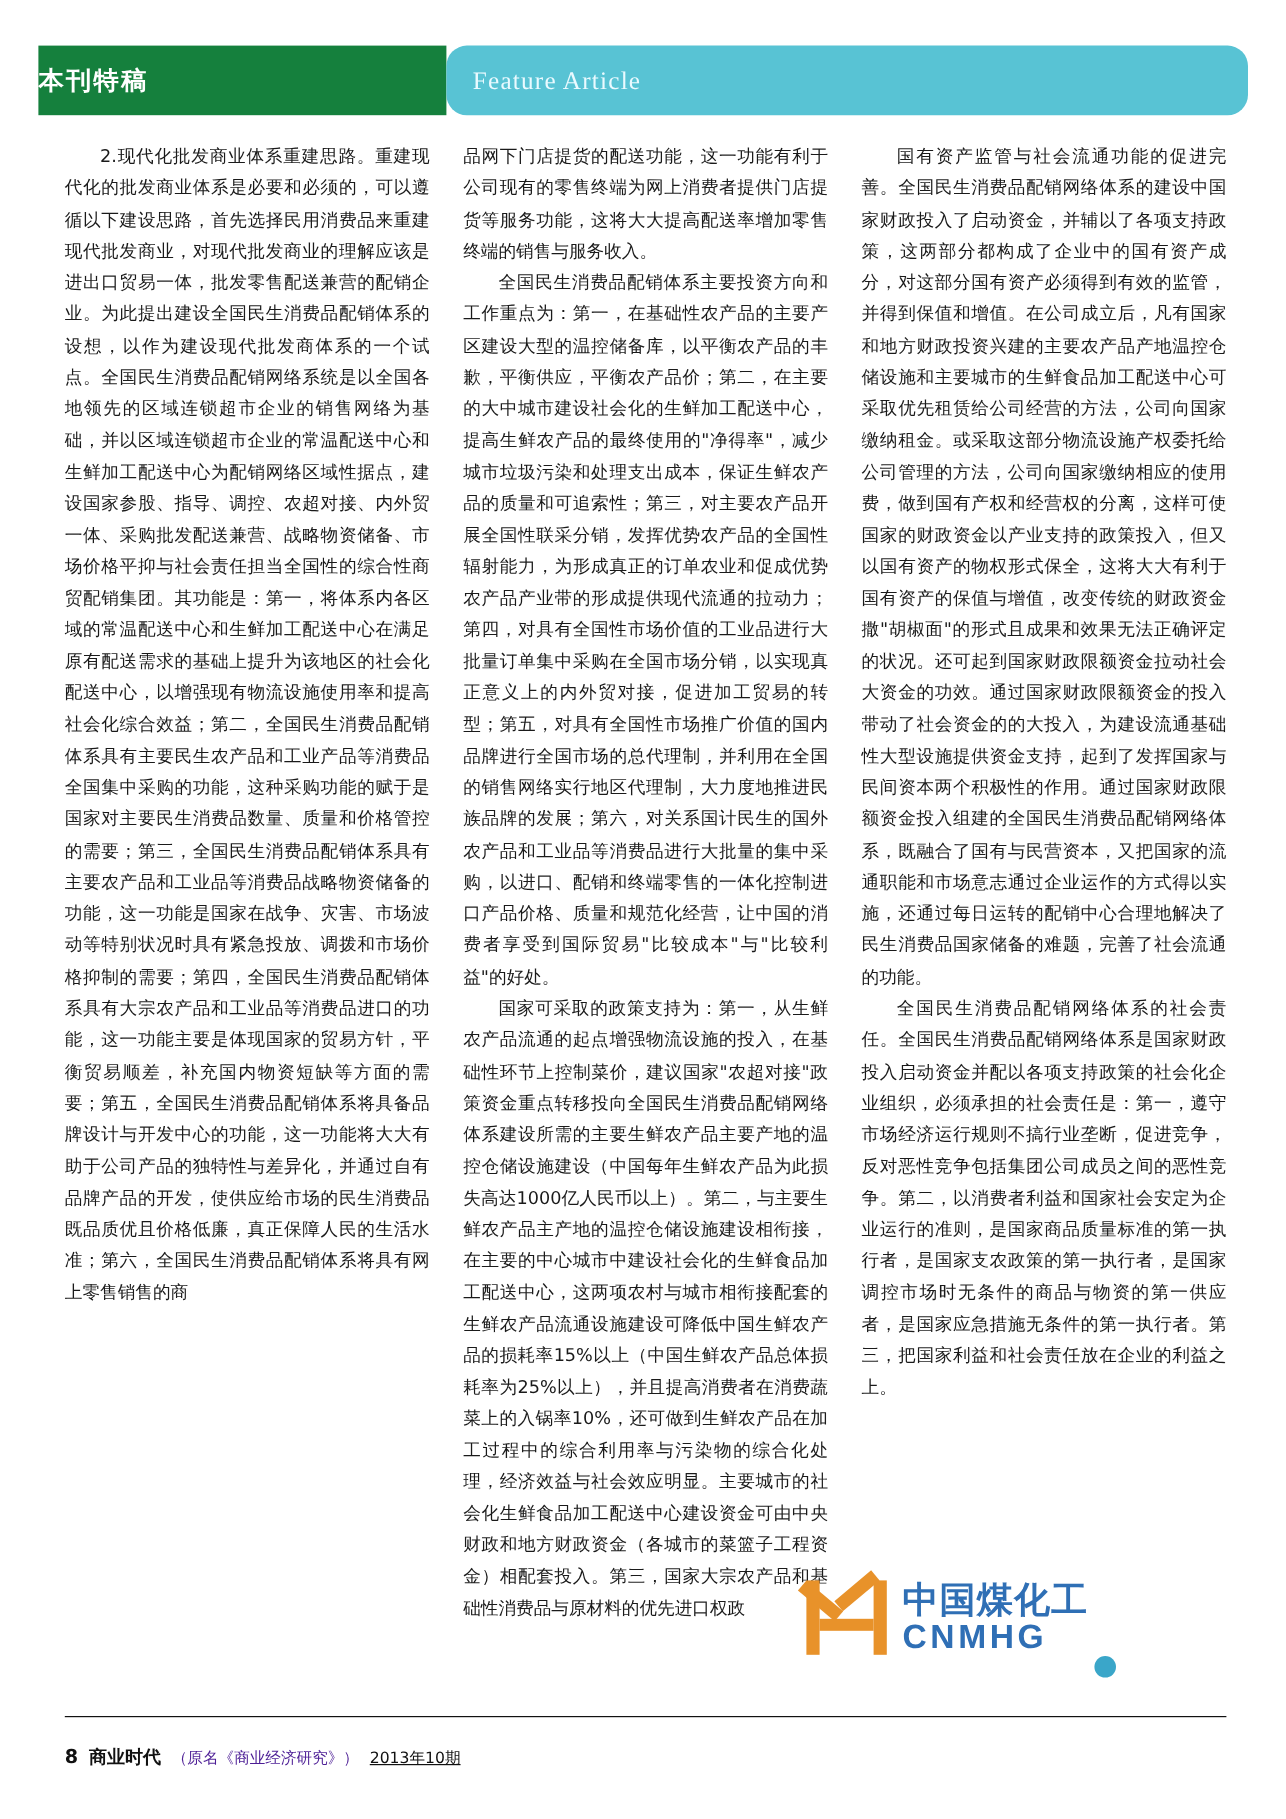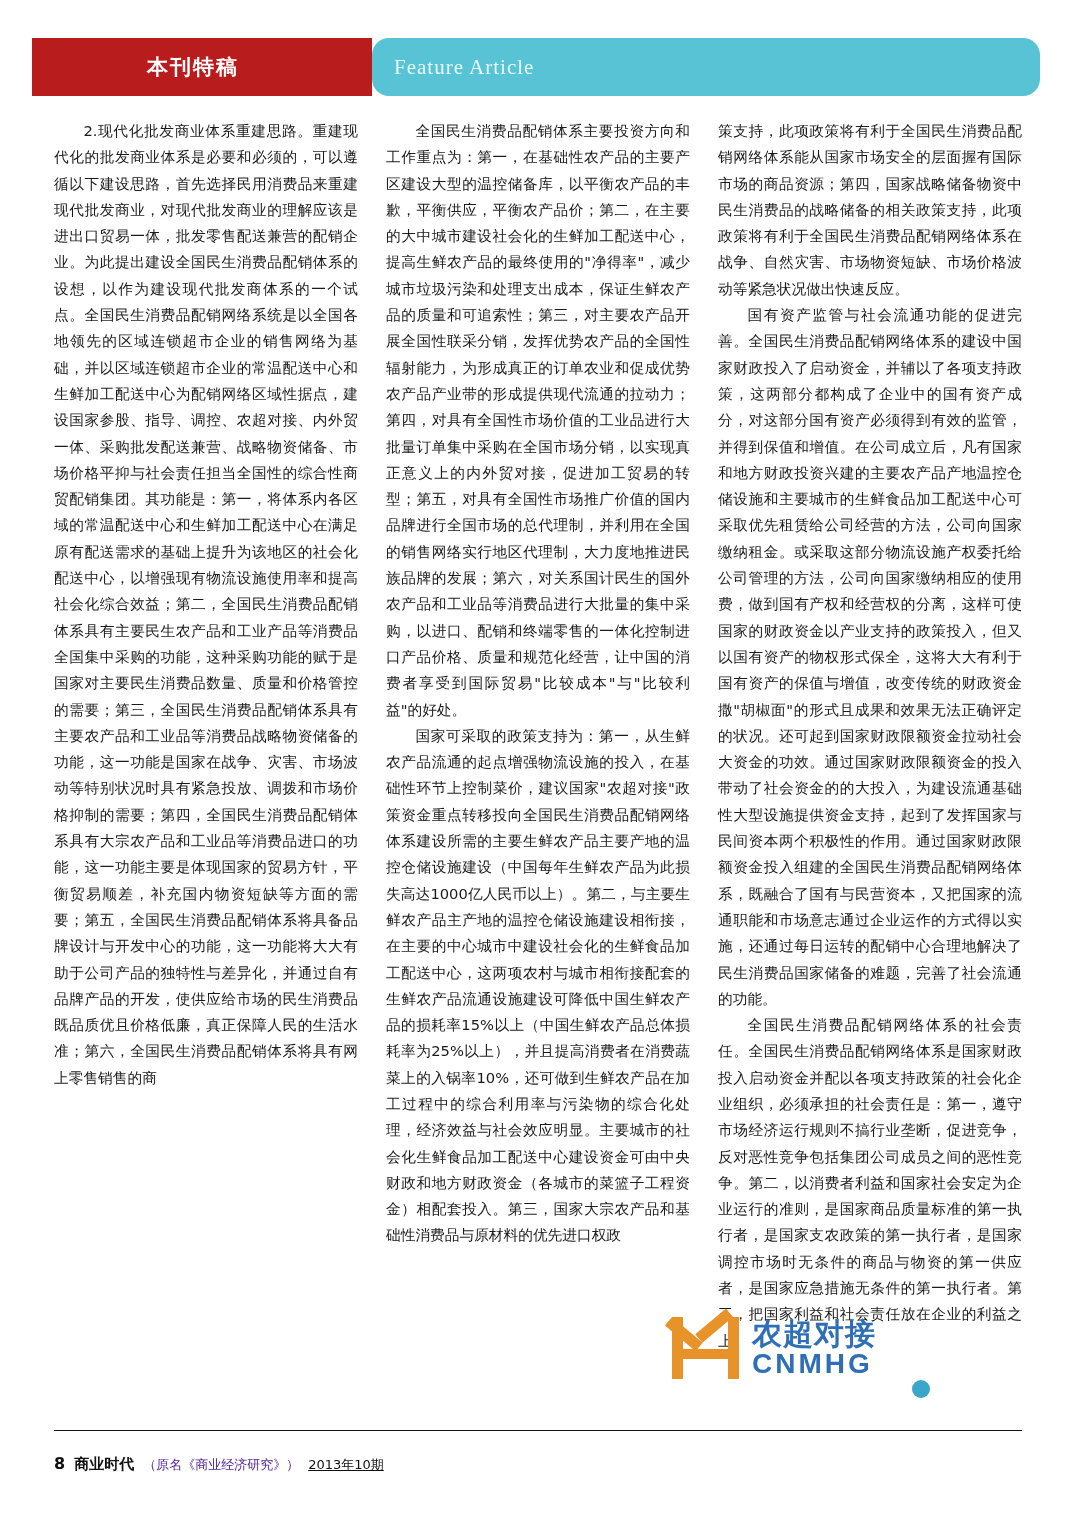--- a/index.html
+++ b/index.html
@@ -26,24 +26,24 @@
     position: absolute;
     left: 32px;
     top: 38px;
     right: 32px;
     height: 58px;
     display: flex;
     align-items: stretch;
   }
   .header-left {
     flex: 0 0 340px;
-    background: #b91c1c;
+    background: #15803d;
     display: flex;
     align-items: center;
-    justify-content: center;
+    justify-content: flex-start;
     padding-right: 18px;
     box-sizing: border-box;
   }
   .header-left-title {
     color: #ffffff;
     font-size: 21px;
     font-weight: bold;
     letter-spacing: 2px;
     font-family: "DejaVu Sans", "Liberation Sans", sans-serif;
   }
@@ -185,42 +185,42 @@
     </div>
   </div>
 
   <div class="columns">
 
     <div class="col">
       <p class="indent">2.现代化批发商业体系重建思路。重建现代化的批发商业体系是必要和必须的，可以遵循以下建设思路，首先选择民用消费品来重建现代批发商业，对现代批发商业的理解应该是进出口贸易一体，批发零售配送兼营的配销企业。为此提出建设全国民生消费品配销体系的设想，以作为建设现代批发商体系的一个试点。全国民生消费品配销网络系统是以全国各地领先的区域连锁超市企业的销售网络为基础，并以区域连锁超市企业的常温配送中心和生鲜加工配送中心为配销网络区域性据点，建设国家参股、指导、调控、农超对接、内外贸一体、采购批发配送兼营、战略物资储备、市场价格平抑与社会责任担当全国性的综合性商贸配销集团。其功能是：第一，将体系内各区域的常温配送中心和生鲜加工配送中心在满足原有配送需求的基础上提升为该地区的社会化配送中心，以增强现有物流设施使用率和提高社会化综合效益；第二，全国民生消费品配销体系具有主要民生农产品和工业产品等消费品全国集中采购的功能，这种采购功能的赋于是国家对主要民生消费品数量、质量和价格管控的需要；第三，全国民生消费品配销体系具有主要农产品和工业品等消费品战略物资储备的功能，这一功能是国家在战争、灾害、市场波动等特别状况时具有紧急投放、调拨和市场价格抑制的需要；第四，全国民生消费品配销体系具有大宗农产品和工业品等消费品进口的功能，这一功能主要是体现国家的贸易方针，平衡贸易顺差，补充国内物资短缺等方面的需要；第五，全国民生消费品配销体系将具备品牌设计与开发中心的功能，这一功能将大大有助于公司产品的独特性与差异化，并通过自有品牌产品的开发，使供应给市场的民生消费品既品质优且价格低廉，真正保障人民的生活水准；第六，全国民生消费品配销体系将具有网上零售销售的商</p>
     </div>
 
     <div class="col">
+      <p>品网下门店提货的配送功能，这一功能有利于公司现有的零售终端为网上消费者提供门店提货等服务功能，这将大大提高配送率增加零售终端的销售与服务收入。</p>
       <p class="indent">全国民生消费品配销体系主要投资方向和工作重点为：第一，在基础性农产品的主要产区建设大型的温控储备库，以平衡农产品的丰歉，平衡供应，平衡农产品价；第二，在主要的大中城市建设社会化的生鲜加工配送中心，提高生鲜农产品的最终使用的"净得率"，减少城市垃圾污染和处理支出成本，保证生鲜农产品的质量和可追索性；第三，对主要农产品开展全国性联采分销，发挥优势农产品的全国性辐射能力，为形成真正的订单农业和促成优势农产品产业带的形成提供现代流通的拉动力；第四，对具有全国性市场价值的工业品进行大批量订单集中采购在全国市场分销，以实现真正意义上的内外贸对接，促进加工贸易的转型；第五，对具有全国性市场推广价值的国内品牌进行全国市场的总代理制，并利用在全国的销售网络实行地区代理制，大力度地推进民族品牌的发展；第六，对关系国计民生的国外农产品和工业品等消费品进行大批量的集中采购，以进口、配销和终端零售的一体化控制进口产品价格、质量和规范化经营，让中国的消费者享受到国际贸易"比较成本"与"比较利益"的好处。</p>
       <p class="indent">国家可采取的政策支持为：第一，从生鲜农产品流通的起点增强物流设施的投入，在基础性环节上控制菜价，建议国家"农超对接"政策资金重点转移投向全国民生消费品配销网络体系建设所需的主要生鲜农产品主要产地的温控仓储设施建设（中国每年生鲜农产品为此损失高达1000亿人民币以上）。第二，与主要生鲜农产品主产地的温控仓储设施建设相衔接，在主要的中心城市中建设社会化的生鲜食品加工配送中心，这两项农村与城市相衔接配套的生鲜农产品流通设施建设可降低中国生鲜农产品的损耗率15%以上（中国生鲜农产品总体损耗率为25%以上），并且提高消费者在消费蔬菜上的入锅率10%，还可做到生鲜农产品在加工过程中的综合利用率与污染物的综合化处理，经济效益与社会效应明显。主要城市的社会化生鲜食品加工配送中心建设资金可由中央财政和地方财政资金（各城市的菜篮子工程资金）相配套投入。第三，国家大宗农产品和基础性消费品与原材料的优先进口权政</p>
     </div>
 
     <div class="col">
-      <p>策支持，此项政策将有利于全国民生消费品配销网络体系能从国家市场安全的层面握有国际市场的商品资源；第四，国家战略储备物资中民生消费品的战略储备的相关政策支持，此项政策将有利于全国民生消费品配销网络体系在战争、自然灾害、市场物资短缺、市场价格波动等紧急状况做出快速反应。</p>
       <p class="indent">国有资产监管与社会流通功能的促进完善。全国民生消费品配销网络体系的建设中国家财政投入了启动资金，并辅以了各项支持政策，这两部分都构成了企业中的国有资产成分，对这部分国有资产必须得到有效的监管，并得到保值和增值。在公司成立后，凡有国家和地方财政投资兴建的主要农产品产地温控仓储设施和主要城市的生鲜食品加工配送中心可采取优先租赁给公司经营的方法，公司向国家缴纳租金。或采取这部分物流设施产权委托给公司管理的方法，公司向国家缴纳相应的使用费，做到国有产权和经营权的分离，这样可使国家的财政资金以产业支持的政策投入，但又以国有资产的物权形式保全，这将大大有利于国有资产的保值与增值，改变传统的财政资金撒"胡椒面"的形式且成果和效果无法正确评定的状况。还可起到国家财政限额资金拉动社会大资金的功效。通过国家财政限额资金的投入带动了社会资金的的大投入，为建设流通基础性大型设施提供资金支持，起到了发挥国家与民间资本两个积极性的作用。通过国家财政限额资金投入组建的全国民生消费品配销网络体系，既融合了国有与民营资本，又把国家的流通职能和市场意志通过企业运作的方式得以实施，还通过每日运转的配销中心合理地解决了民生消费品国家储备的难题，完善了社会流通的功能。</p>
       <p class="indent">全国民生消费品配销网络体系的社会责任。全国民生消费品配销网络体系是国家财政投入启动资金并配以各项支持政策的社会化企业组织，必须承担的社会责任是：第一，遵守市场经济运行规则不搞行业垄断，促进竞争，反对恶性竞争包括集团公司成员之间的恶性竞争。第二，以消费者利益和国家社会安定为企业运行的准则，是国家商品质量标准的第一执行者，是国家支农政策的第一执行者，是国家调控市场时无条件的商品与物资的第一供应者，是国家应急措施无条件的第一执行者。第三，把国家利益和社会责任放在企业的利益之上。</p>
     </div>
 
   </div>
 
   <div class="watermark">
     <div class="wm-mark">
       <div class="bar" style="left:6px; top:8px; width:11px; height:62px;"></div>
       <div class="bar" style="left:6px; top:8px; width:40px; height:11px; transform:rotate(40deg); transform-origin:left top;"></div>
       <div class="bar" style="left:62px; top:8px; width:11px; height:62px;"></div>
       <div class="bar" style="left:67px; top:8px; width:40px; height:11px; transform:rotate(140deg); transform-origin:left top;"></div>
       <div class="bar" style="left:17px; top:40px; width:45px; height:10px;"></div>
     </div>
     <div class="wm-text">
-      <span class="wm-cn">农超对接</span>
+      <span class="wm-cn">中国煤化工</span>
       <span class="wm-en">CNMHG</span>
     </div>
     <div class="wm-badge"></div>
   </div>
 
   <div class="footer">
     <span class="footer-page">8</span>
     <span class="footer-title">商业时代</span>
     <span class="footer-sub">（原名《商业经济研究》）</span>
     <span class="footer-issue">2013年10期</span>

